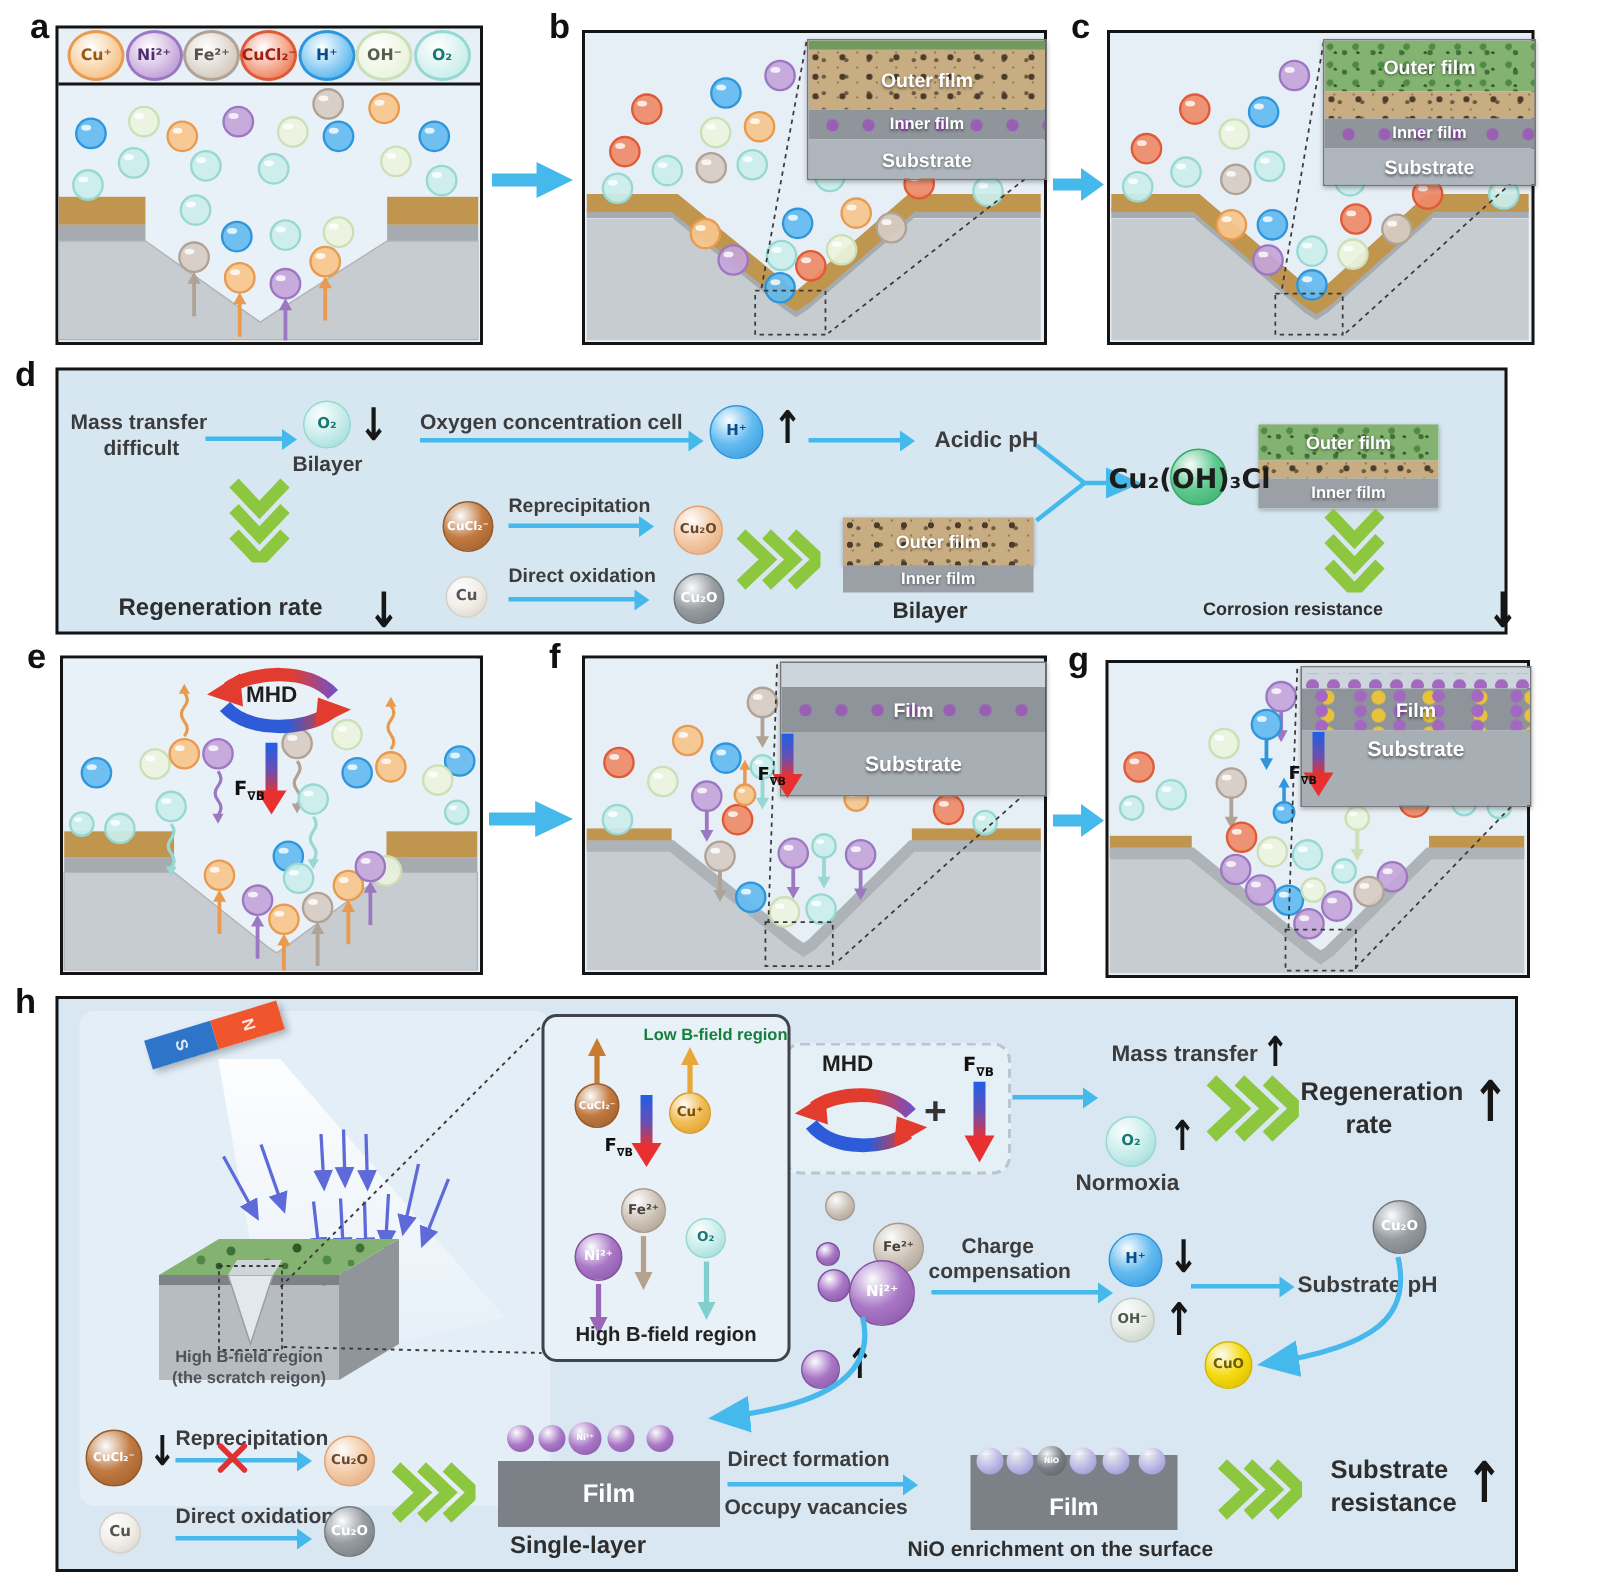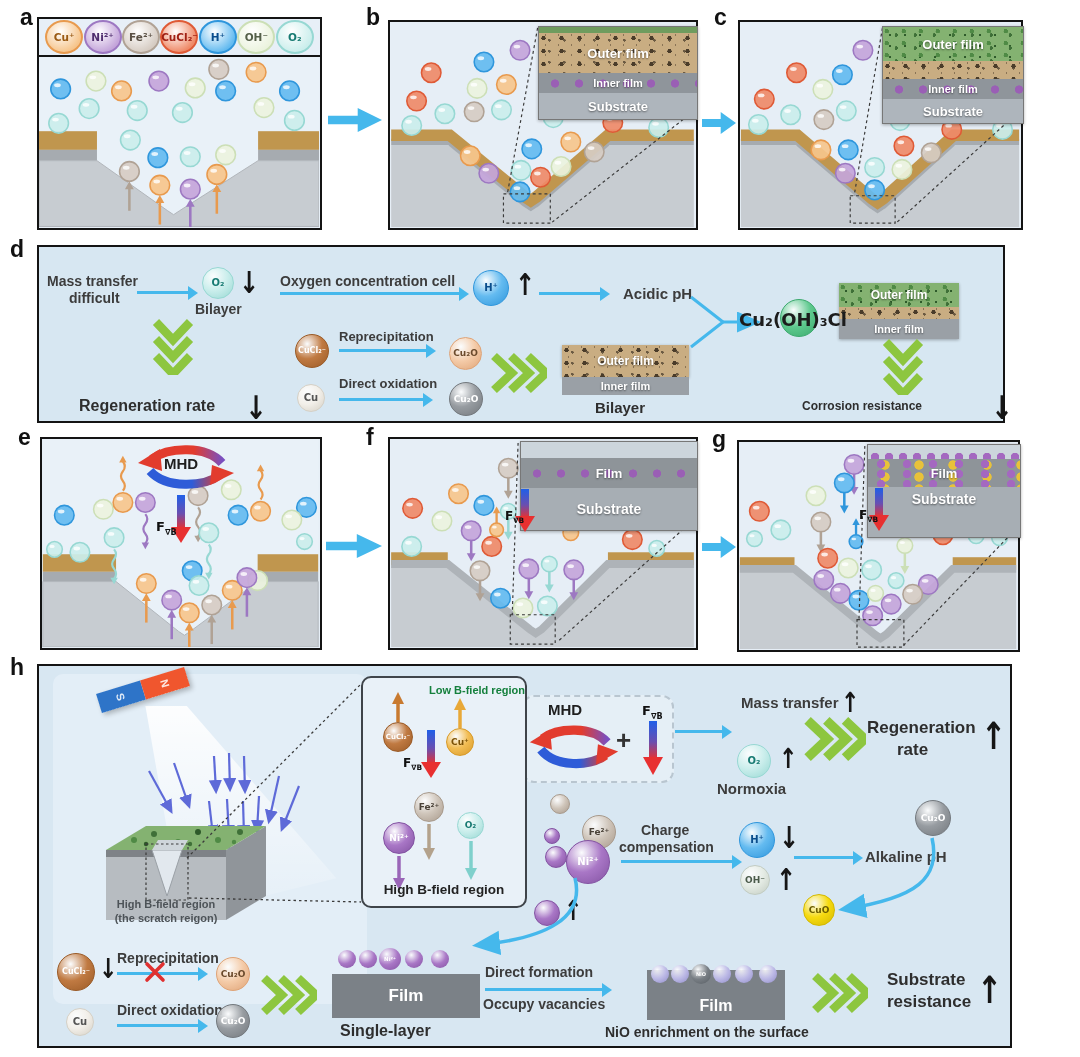--- a/index.html
+++ b/index.html
@@ -823,21 +823,21 @@
   <div class="cyarr" style="left:582px;top:194px;width:112px"></div>
   <div class="sphere" style="left: 700px; top: 156px; width: 36px; height: 36px; background: radial-gradient(circle at 35% 28%, rgba(255, 255, 255, 0.9) 0%, rgb(100, 187, 240) 48%, rgb(47, 150, 220) 100%); border: 1px solid rgb(47, 150, 220);">
       <span class="slab" style="color: rgb(10, 77, 140);">H⁺</span>
     </div>
   <div class="darr" style="left:740px;top:158px;font-size:24px">↓</div>
   <div class="sphere" style="left: 701px; top: 199px; width: 30px; height: 30px; background: radial-gradient(circle at 35% 28%, rgba(255, 255, 255, 0.9) 0%, rgb(228, 235, 228) 48%, rgb(194, 204, 194) 100%); border: 1px solid rgb(194, 204, 194);">
       <span class="slab" style="font-size: 9px; color: rgb(74, 90, 74);">OH⁻</span>
     </div>
   <div class="uarr" style="left:737px;top:200px;font-size:24px">↑</div>
   <div class="cyarr" style="left:755px;top:190px;width:60px"></div>
-  <div class="bt" style="left:826px;top:182px;font-size:15px">Alkaline pH</div>
+  <div class="bt" style="left:826px;top:182px;font-size:15px">Substrate pH</div>
   <div class="sphere" style="left: 764px; top: 228px; width: 32px; height: 32px; background: radial-gradient(circle at 35% 28%, rgba(255, 255, 255, 0.9) 0%, rgb(246, 218, 16) 48%, rgb(212, 185, 0) 100%); border: 1px solid rgb(212, 185, 0);">
       <span class="slab" style="font-size: 9px; color: rgb(107, 93, 0);">CuO</span>
     </div>
 
   <div class="sphere" style="left: 495px; top: 234px; width: 26px; height: 26px; background: radial-gradient(circle at 35% 28%, rgba(255, 255, 255, 0.9) 0%, rgb(169, 119, 198) 48%, rgb(131, 82, 162) 100%); border: 1px solid rgb(131, 82, 162);"></div>
   <div class="uarr" style="left:525px;top:232px;font-size:22px">↑</div>
 
   <div class="sphere chem" style="left: 18px; top: 287px; width: 38px; height: 38px; background: radial-gradient(circle at 35% 28%, rgba(255, 255, 255, 0.9) 0%, rgb(192, 122, 66) 48%, rgb(154, 90, 38) 100%); border: 1px solid rgb(154, 90, 38);">
       <span class="slab" style="font-size: 8px; color: rgb(255, 255, 255);">CuCl₂⁻</span>
     </div>

